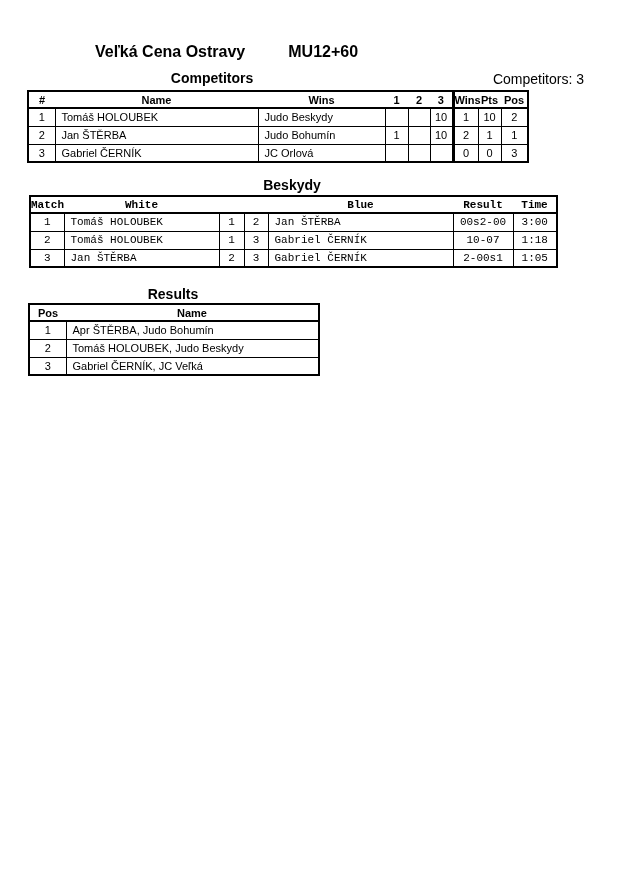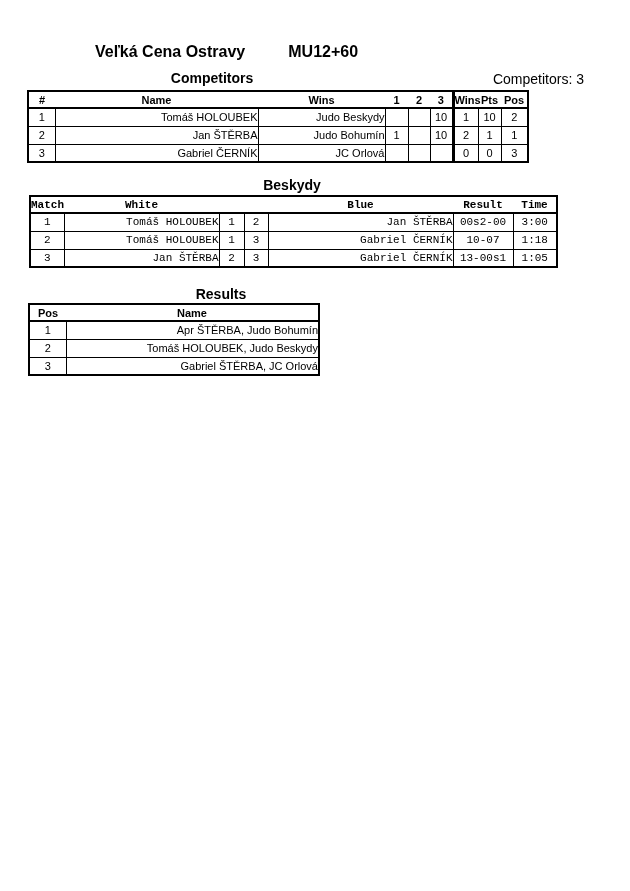--- a/index.html
+++ b/index.html
@@ -26,21 +26,21 @@
 
   .section-title {
     position: absolute;
     font-size: 14px;
     font-weight: bold;
     transform: translateX(-50%);
     white-space: nowrap;
   }
   .st-competitors { left: 212px; top: 70px; }
   .st-matches     { left: 292px; top: 177px; }
-  .st-results     { left: 173px; top: 286px; margin-left: 48px; }
+  .st-results     { left: 173px; top: 286px; }
 
   .competitors-count {
     position: absolute;
     top: 71px;
     right: 46px;
     font-size: 14px;
     white-space: nowrap;
   }
 
   table {
@@ -66,21 +66,21 @@
     text-align: center;
     border-bottom: 2px solid #000;
     overflow: visible;
   }
   td {
     height: 18px;
     border: 1px solid #000;
     text-align: center;
     overflow: hidden;
   }
-  td.cell-left { text-align: right; padding-left: 16px; }
+  td.cell-left { text-align: left; padding-left: 6px; }
   th.thick-left, td.thick-left { border-left: 3px solid #000; }
 </style>
 </head>
 <body>
 
 <div class="page-title">
   <span class="t-event">Veľká Cena Ostravy</span>
   <span class="t-cat">MU12+60</span>
 </div>
 
@@ -191,21 +191,21 @@
       <td class="cell-left">Gabriel ČERNÍK</td>
       <td>10-07</td>
       <td>1:18</td>
     </tr>
     <tr>
       <td>3</td>
       <td class="cell-left">Jan ŠTĚRBA</td>
       <td>2</td>
       <td>3</td>
       <td class="cell-left">Gabriel ČERNÍK</td>
-      <td>13-00s1</td>
+      <td>2-00s1</td>
       <td>1:05</td>
     </tr>
   </tbody>
 </table>
 
 <div class="section-title st-results">Results</div>
 
 <table class="tbl-results">
   <colgroup>
     <col style="width:37px">
@@ -221,16 +221,16 @@
     <tr>
       <td>1</td>
       <td class="cell-left">Apr ŠTĚRBA, Judo Bohumín</td>
     </tr>
     <tr>
       <td>2</td>
       <td class="cell-left">Tomáš HOLOUBEK, Judo Beskydy</td>
     </tr>
     <tr>
       <td>3</td>
-      <td class="cell-left">Gabriel ŠTĚRBA, JC Orlová</td>
+      <td class="cell-left">Gabriel ČERNÍK, JC Veľká</td>
     </tr>
   </tbody>
 </table>
 
 </body></html>

